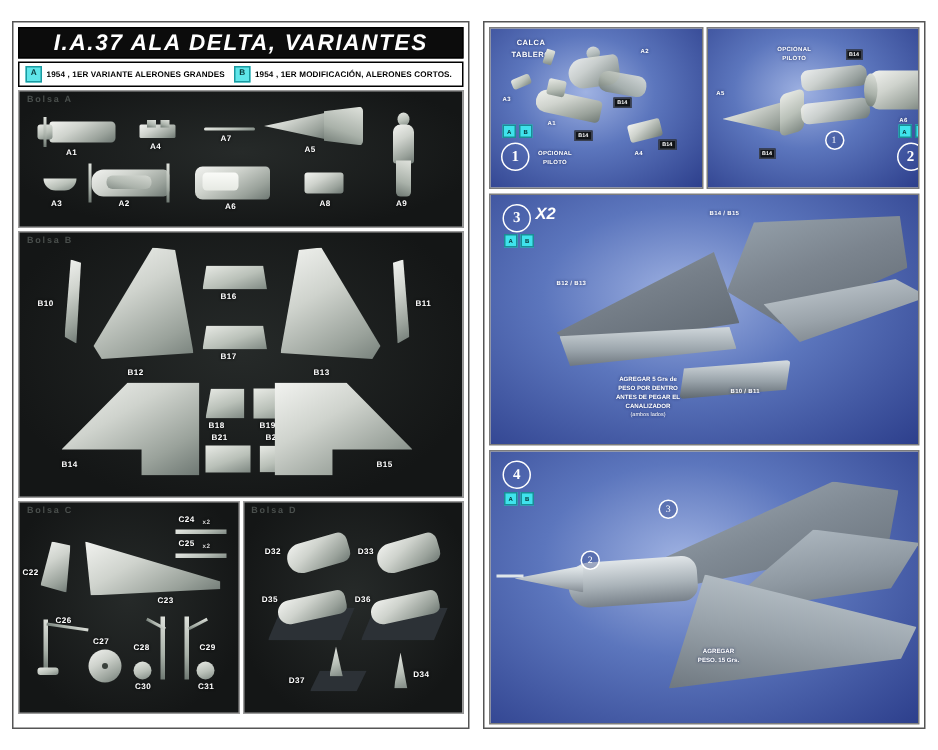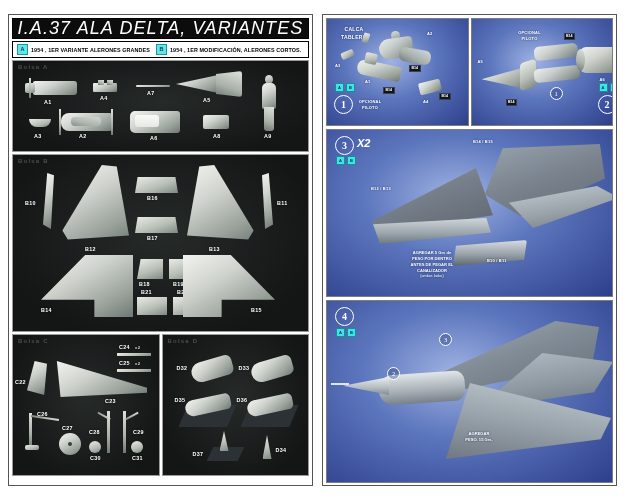--- a/index.html
+++ b/index.html
@@ -6,21 +6,21 @@
   body{width:625px;height:500px;overflow:hidden;font-family:"Liberation Sans",sans-serif;}
 
   .page{position:relative;width:625px;height:500px;background:#fff;}
 
   
   .left-sheet{position:absolute;left:8px;top:14px;width:305px;height:472px;
     background:#ffffff;border:1px solid #555;box-sizing:border-box;padding:3px;}
 
   .title-bar{height:19px;background:#0c0c0c;border:1px solid #000;display:flex;
     align-items:center;justify-content:center;}
-  .title-bar span{color:#fff;font-size:18px;font-weight:normal;font-style:italic;
+  .title-bar span{color:#fff;font-size:15px;font-weight:bold;font-style:italic;
     letter-spacing:1.1px;font-family:"Liberation Sans",sans-serif;}
 
   .legend-bar{margin-top:2px;height:17px;background:#fff;border:1px solid #000;
     display:flex;align-items:center;padding:0 4px;box-sizing:border-box;}
   .legend-item{display:flex;align-items:center;}
   .legend-item + .legend-item{margin-left:6px;}
   .lg-badge{width:9px;height:9px;background:#5fe6ea;border:1px solid #1a9aa0;
     display:flex;align-items:center;justify-content:center;
     font-size:5.5px;color:#0a3b3d;font-weight:bold;line-height:1;}
   .lg-text{font-size:5.4px;font-weight:bold;margin-left:3px;color:#000;

